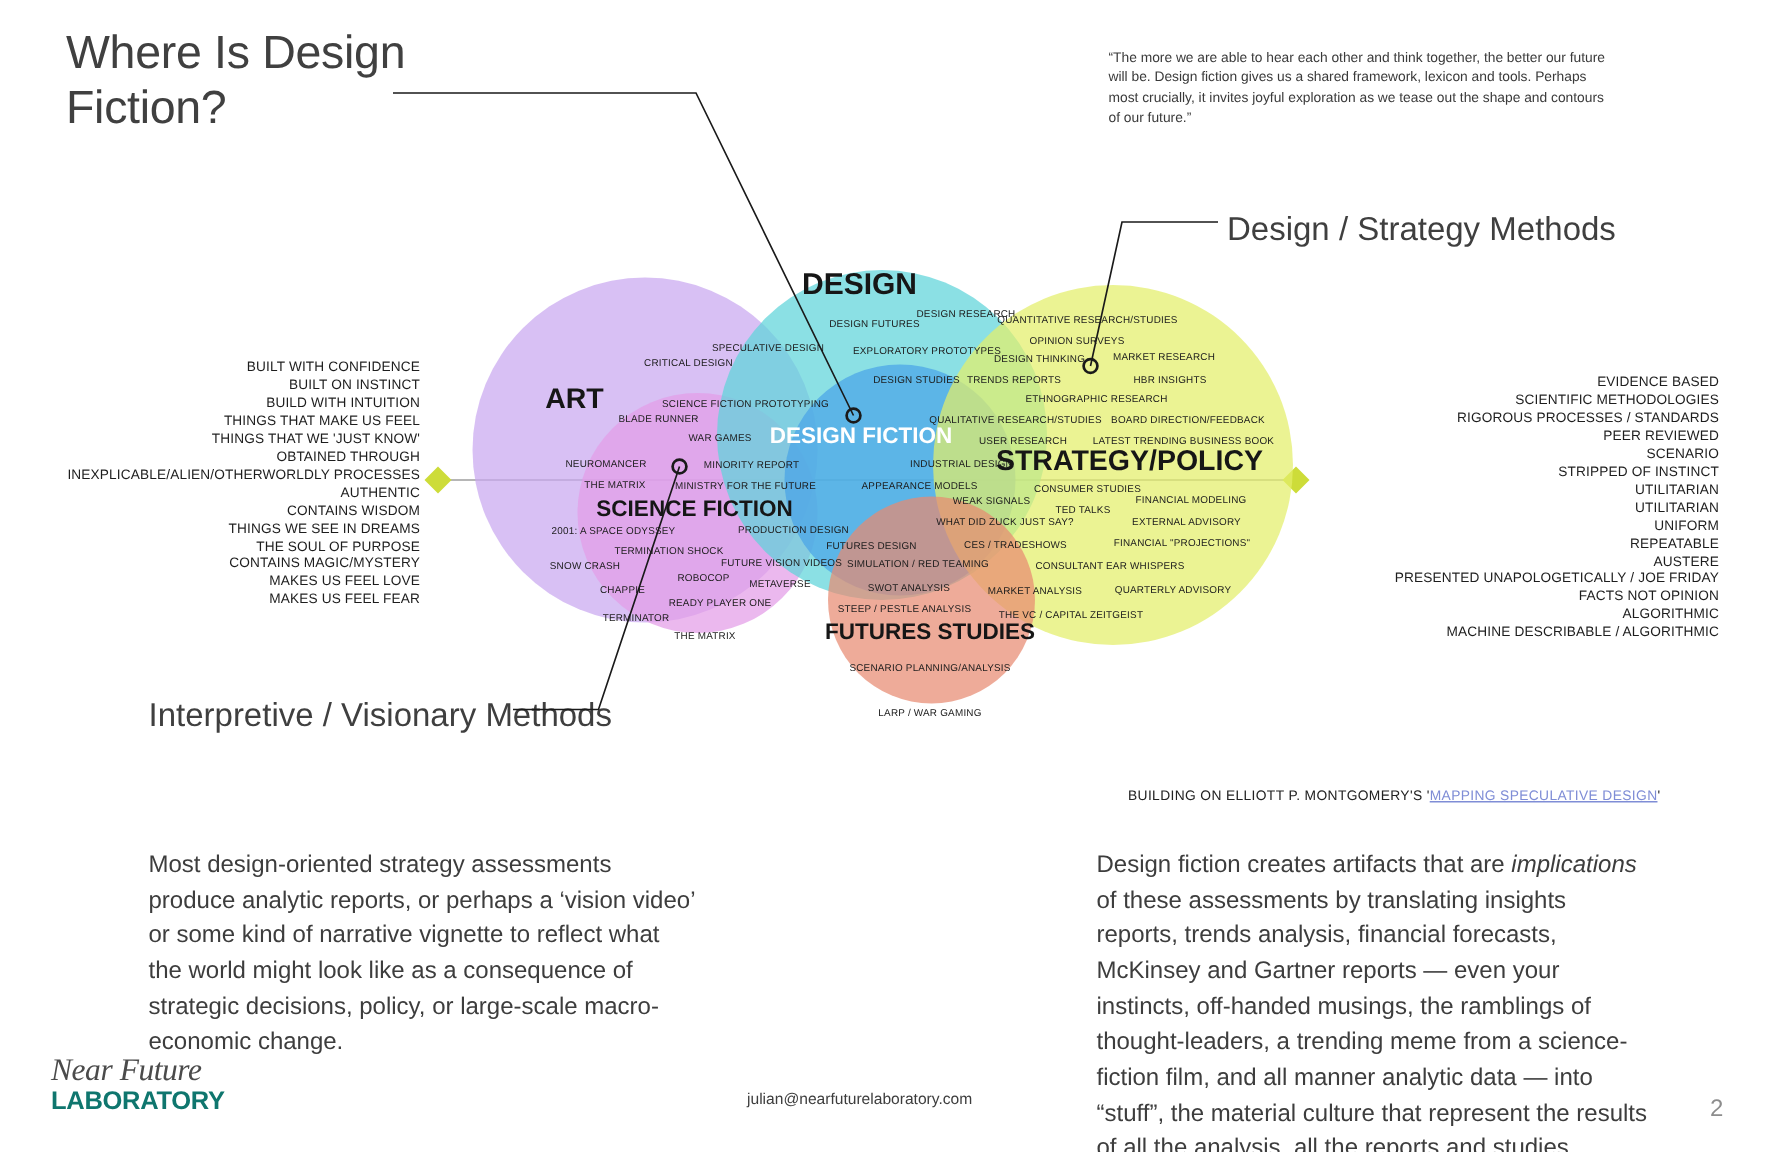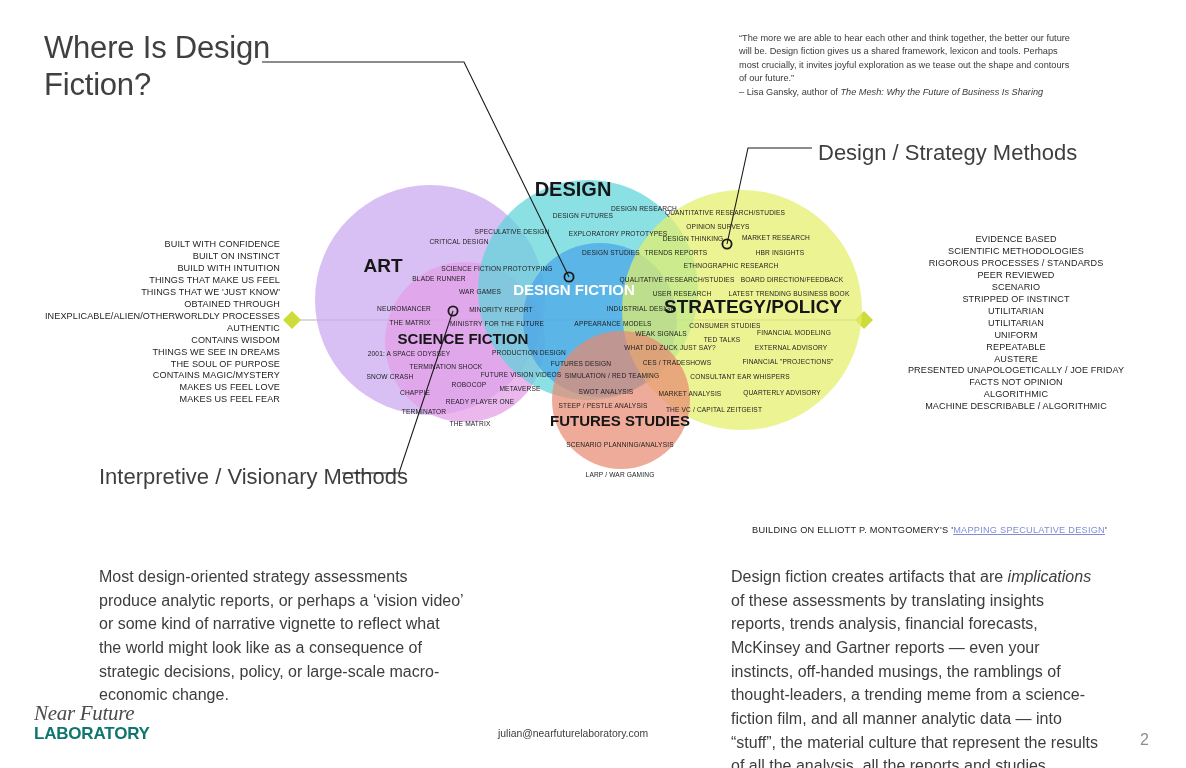--- a/index.html
+++ b/index.html
@@ -11,21 +11,21 @@
     width: 1186px; height: 768px;
     position: relative;
     font-family: "Liberation Sans", sans-serif;
     color: #3a3a3a;
     overflow: hidden;
   }
 
   
   #page-title {
     position: absolute;
-    left: 44px; top: 30px;
+    left: 44px; top: 17px;
     width: 260px;
     font-size: 31px;
     line-height: 1.18;
     font-weight: 400;
     color: #404040;
     letter-spacing: -0.2px;
     white-space: pre-line;
   }
 
   
@@ -52,21 +52,21 @@
 
   
   .attr-list {
     position: absolute;
     font-size: 9.1px;
     line-height: 1.315;
     color: #1d1d1d;
     letter-spacing: 0.1px;
   }
   #attr-left  { right: 906px; top: 239px; text-align: right; width: 420px; }
-  #attr-right { left: 886px;  top: 234px; text-align: center;  width: 260px; }
+  #attr-right { left: 886px;  top: 249px; text-align: right;  width: 260px; }
 
   
   #venn-stage {
     position: absolute;
     left: 0; top: 0;
     width: 1186px; height: 768px;
     pointer-events: none;
   }
   #venn-stage svg { display: block; }
 
@@ -126,21 +126,20 @@
   }
 </style>
 </head>
 <body>
 
 <div id="page-title">Where Is Design
 Fiction?</div>
 
 <div id="quote-block">
   <div>“The more we are able to hear each other and think together, the better our future will be. Design fiction gives us a shared framework, lexicon and tools. Perhaps most crucially, it invites joyful exploration as we tease out the shape and contours of our future.”</div>
-  <div id="quote-attrib"><span>– Lisa Gansky, author of </span><i>The Mesh: Why the Future of Business Is Sharing</i></div>
 </div>
 
 <div class="callout-label" id="callout-design-strategy">Design / Strategy Methods</div>
 <div class="callout-label" id="callout-interpretive">Interpretive / Visionary Methods</div>
 
 <div class="attr-list" id="attr-left">
     <div>BUILT WITH CONFIDENCE</div>
     <div>BUILT ON INSTINCT</div>
     <div>BUILD WITH INTUITION</div>
     <div>THINGS THAT MAKE US FEEL</div>

